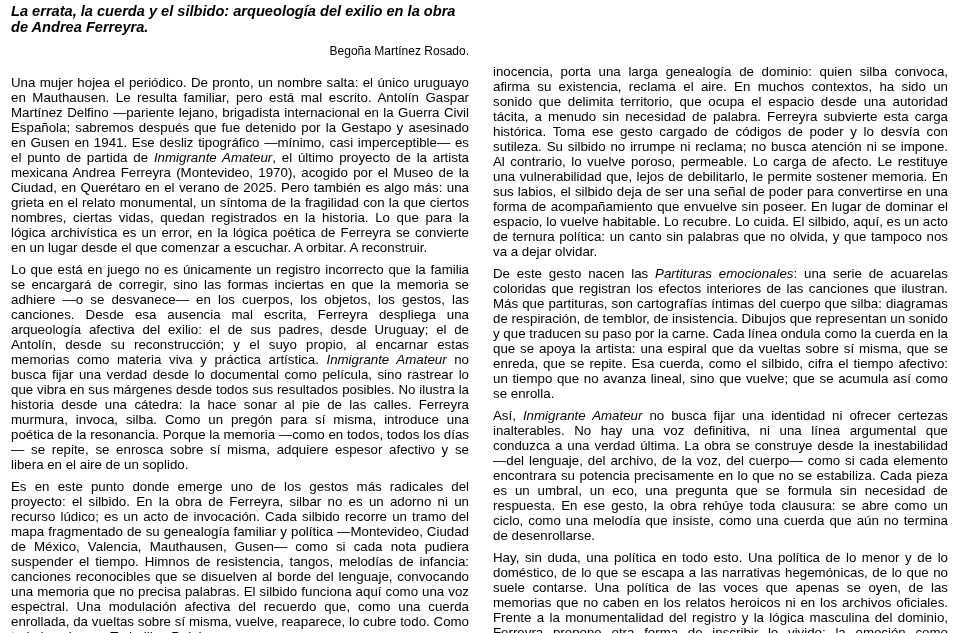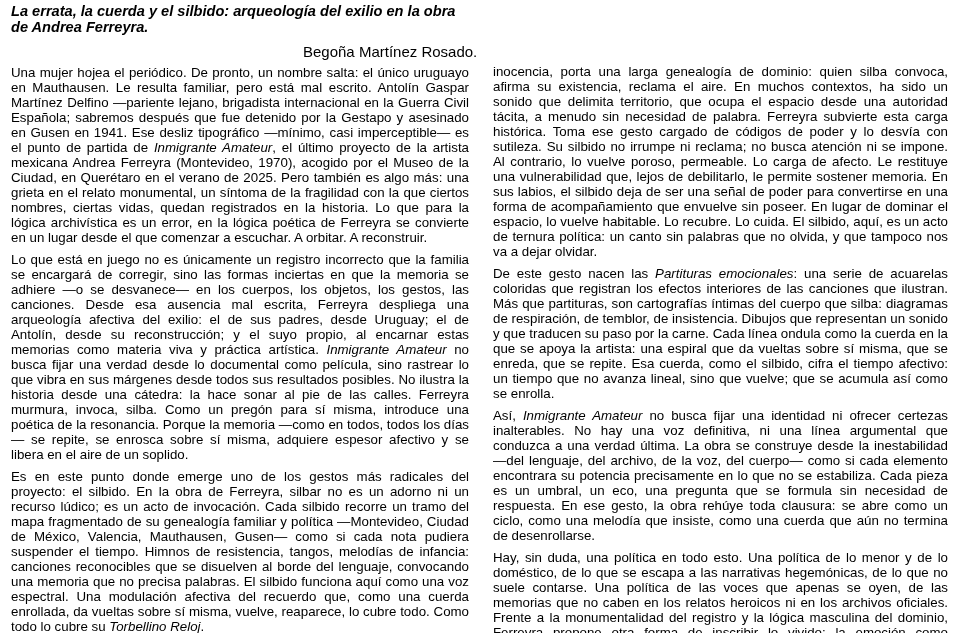--- a/index.html
+++ b/index.html
@@ -27,32 +27,33 @@
     margin: 0;
     font-size: 14.6px;
     line-height: 16px;
     font-weight: bold;
     font-style: italic;
     text-align: left;
   }
   .byline {
     margin: 9px 0 0 0;
     padding-left: 292px;
-    font-size: 15px;
+    font-size: 12px;
     line-height: 15px;
     white-space: nowrap;
+    text-align: right;
   }
   .paras p {
     margin: 7px 0 0 0;
     font-size: 13.3px;
     line-height: 15px;
     text-align: justify;
     text-justify: inter-word;
   }
-  .col-left .paras p:first-child { margin-top: 6px; }
+  .col-left .paras p:first-child { margin-top: 16px; }
   .col-right .paras p:first-child { margin-top: 12px; }
   .paras em { font-style: italic; }
 </style>
 </head>
 <body style="background: rgb(255, 255, 255); color: rgb(0, 0, 0);">
 
 <div class="page">
   <div class="col col-left">
     <h1 class="title">La errata, la cuerda y el silbido: arqueología del exilio en la obra de Andrea Ferreyra.</h1>
     <div class="byline">Begoña Martínez Rosado.</div>

